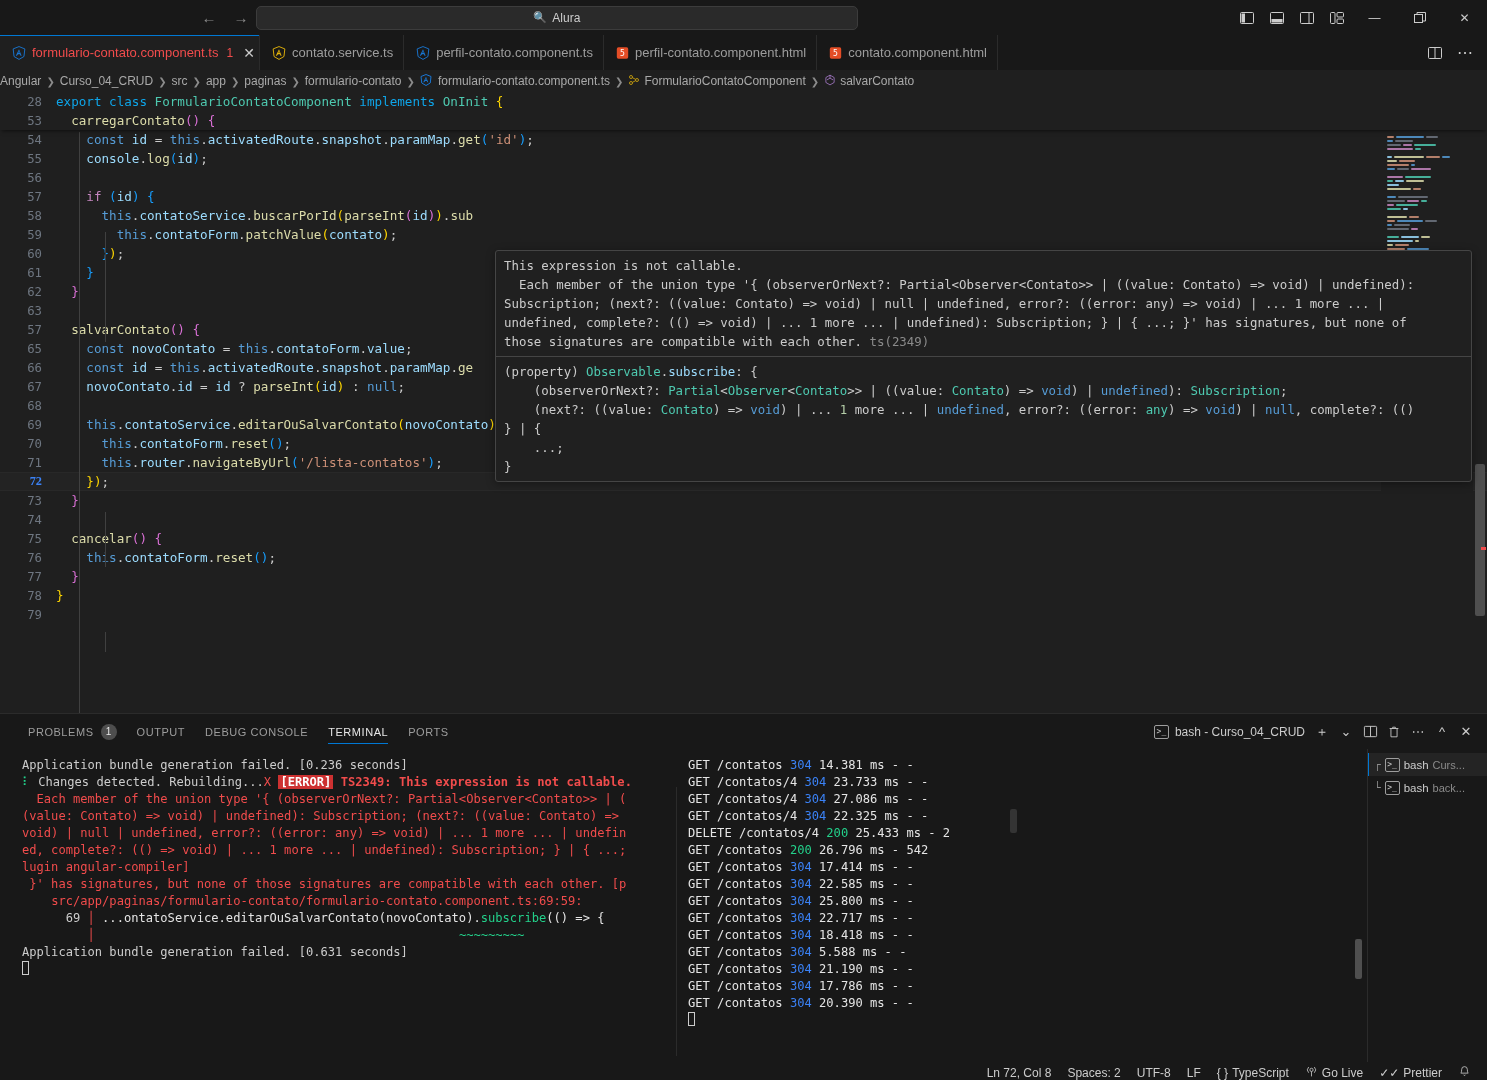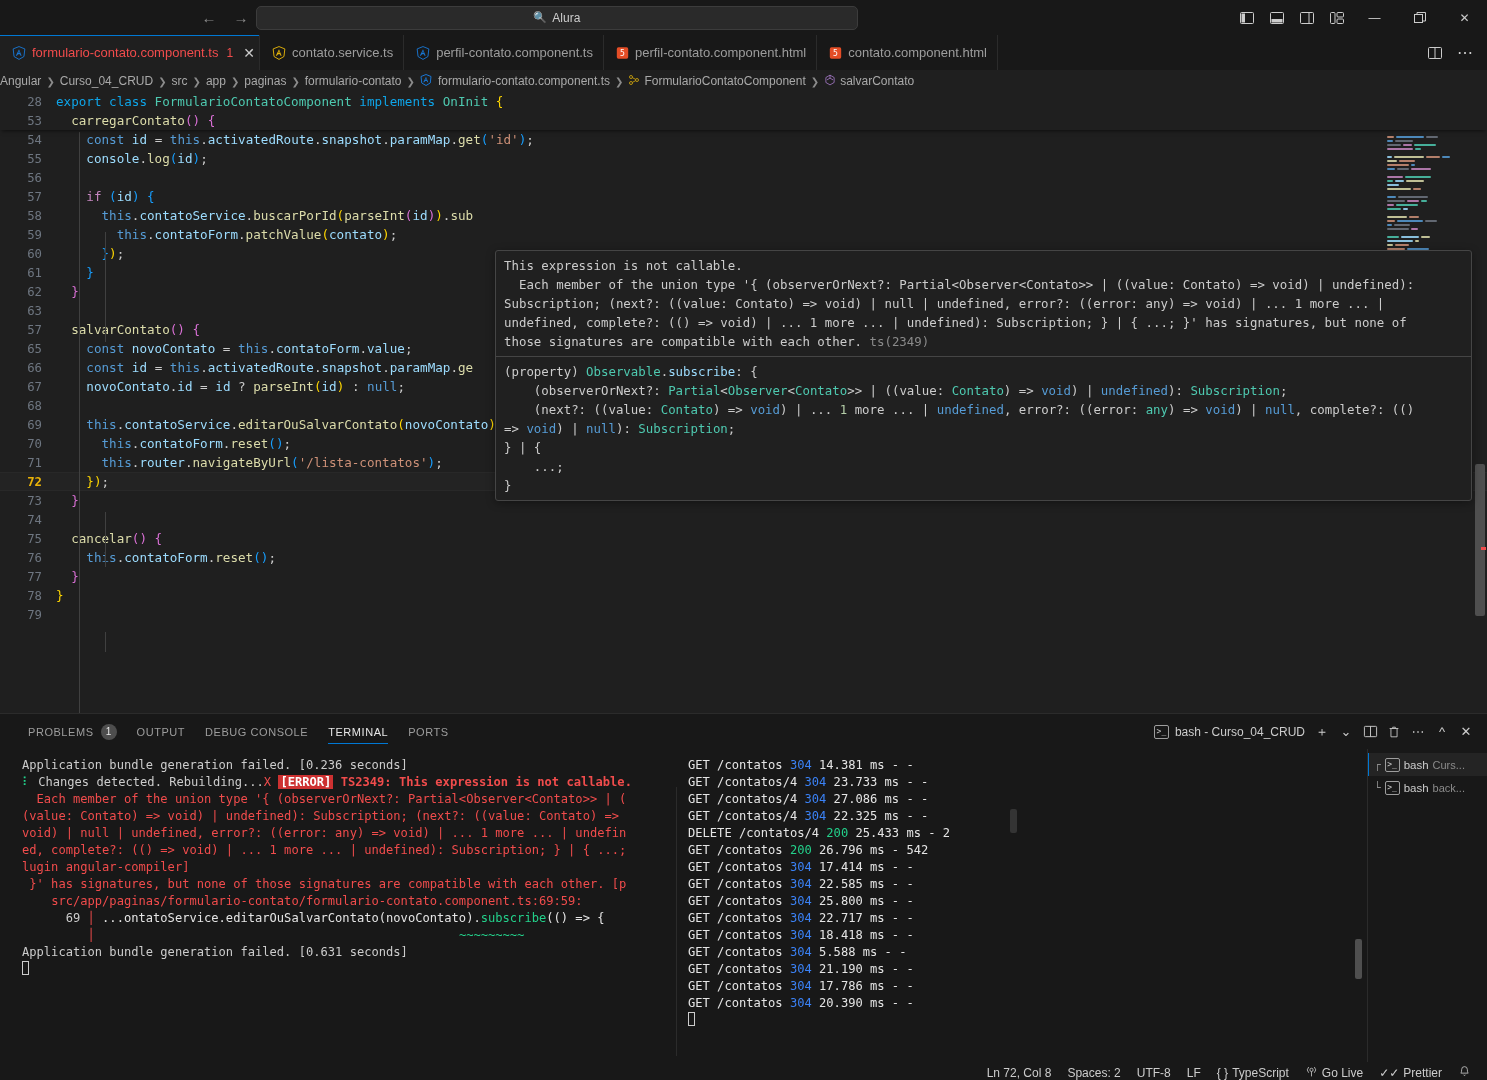--- a/index.html
+++ b/index.html
@@ -68,21 +68,21 @@
     background: #1f1f1f; box-shadow: 0 3px 4px -2px rgba(0,0,0,.55);
   }
   .codeline {
     height: 19px; display: flex; align-items: center;
     font-family: "DejaVu Sans Mono", monospace; font-size: 12.6px; white-space: pre;
   }
   .lnum {
     width: 56px; flex: 0 0 56px; text-align: right; padding-right: 14px;
     color: #6e7681; font-size: 12.3px; font-family: "DejaVu Sans Mono", monospace;
   }
-  .lnum.cur { color: #eab308; font-weight: bold; }
+  .lnum.cur { color: #3b82f6; font-weight: bold; font-family: Liberation Serif, serif; }
   .ctext { flex: 1; color: #cccccc; }
   .scrollcode { position: absolute; top: 38px; left: 0; right: 0; }
   .curline { background: rgba(255,255,255,0.02); box-shadow: inset 0 1px 0 #282828, inset 0 -1px 0 #282828; }
   
   .kw   { color: #569cd6; }
   .kwp  { color: #0ea5e9; }
   .fn   { color: #dcdcaa; }
   .cls  { color: #4ec9b0; }
   .var  { color: #9cdcfe; }
   .str  { color: #ce9178; }
@@ -546,21 +546,20 @@
       <div class="hover-line">This expression is not callable.</div>
       <div class="hover-line">  Each member of the union type '{ (observerOrNext?: Partial&lt;Observer&lt;Contato&gt;&gt; | ((value: Contato) =&gt; void) | undefined):</div>
       <div class="hover-line">Subscription; (next?: ((value: Contato) =&gt; void) | null | undefined, error?: ((error: any) =&gt; void) | ... 1 more ... |</div>
       <div class="hover-line">undefined, complete?: (() =&gt; void) | ... 1 more ... | undefined): Subscription; } | { ...; }' has signatures, but none of</div>
       <div class="hover-line"><span>those signatures are compatible with each other. </span><span class="tscode">ts(2349)</span></div>
     </div>
     <div class="hover-sec" id="hover-sig">
         <div class="hover-line">(property) <span style="color:#4ec9b0">Observable</span><t>.<span style="color:#9cdcfe">subscribe</span>: {</t></div>
         <div class="hover-line">    (observerOrNext?: <span style="color:#4ec9b0">Partial</span>&lt;<span style="color:#4ec9b0">Observer</span>&lt;<span style="color:#4ec9b0">Contato</span>&gt;&gt; | ((value: <span style="color:#4ec9b0">Contato</span>) =&gt; <span style="color:#569cd6">void</span>) | <span style="color:#569cd6">undefined</span>): <span style="color:#4ec9b0">Subscription</span>;</div>
         <div class="hover-line">    (next?: ((value: <span style="color:#4ec9b0">Contato</span>) =&gt; <span style="color:#569cd6">void</span>) | ... <span style="color:#b5cea8">1</span> more ... | <span style="color:#569cd6">undefined</span>, error?: ((error: <span style="color:#4ec9b0">any</span>) =&gt; <span style="color:#569cd6">void</span>) | <span style="color:#569cd6">null</span>, complete?: (()</div>
-        <div class="hover-line">=&gt; <span style="color:#569cd6">void</span>) | <span style="color:#569cd6">null</span>): <span style="color:#4ec9b0">Subscription</span>;</div>
         <div class="hover-line">} | {</div>
         <div class="hover-line">    ...;</div>
         <div class="hover-line">}</div>
       </div>
   </div>
 </div>
 
 <div class="panel">
   <div class="panel-head">
     <div class="ptab">

